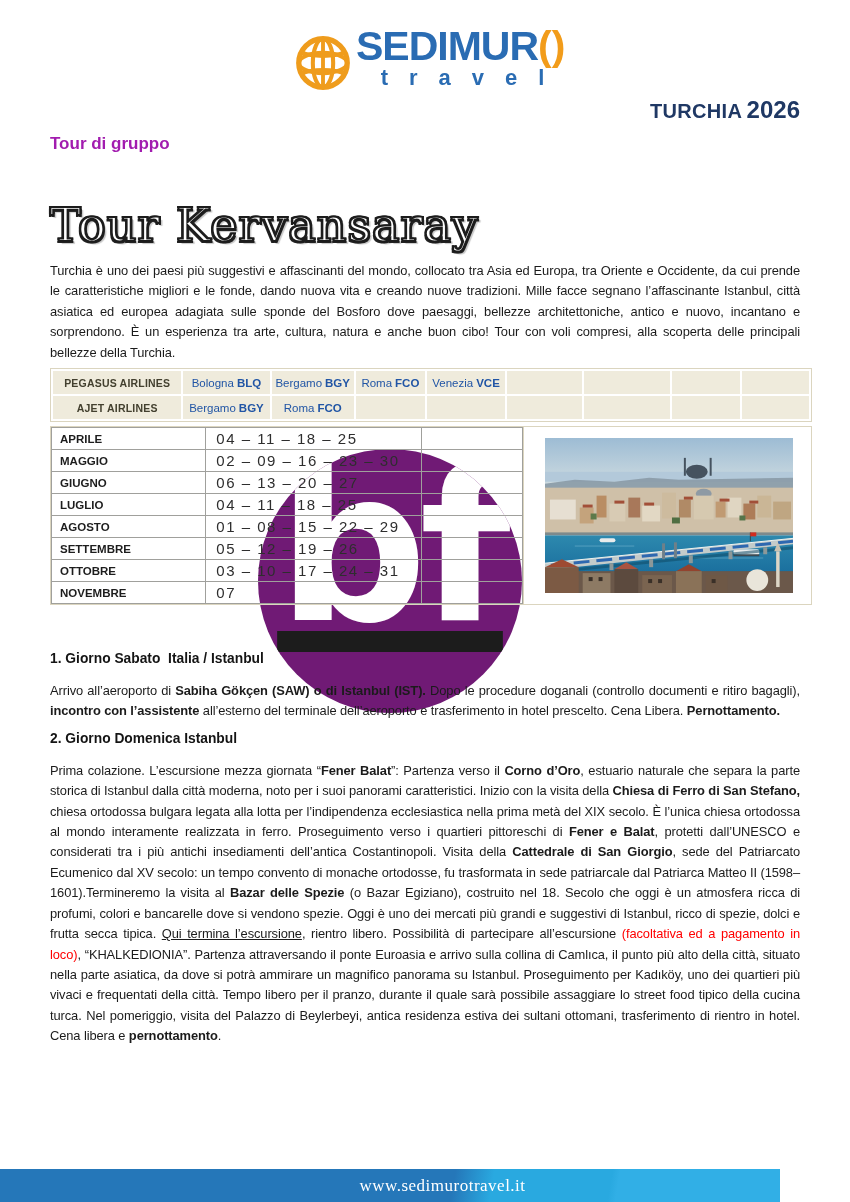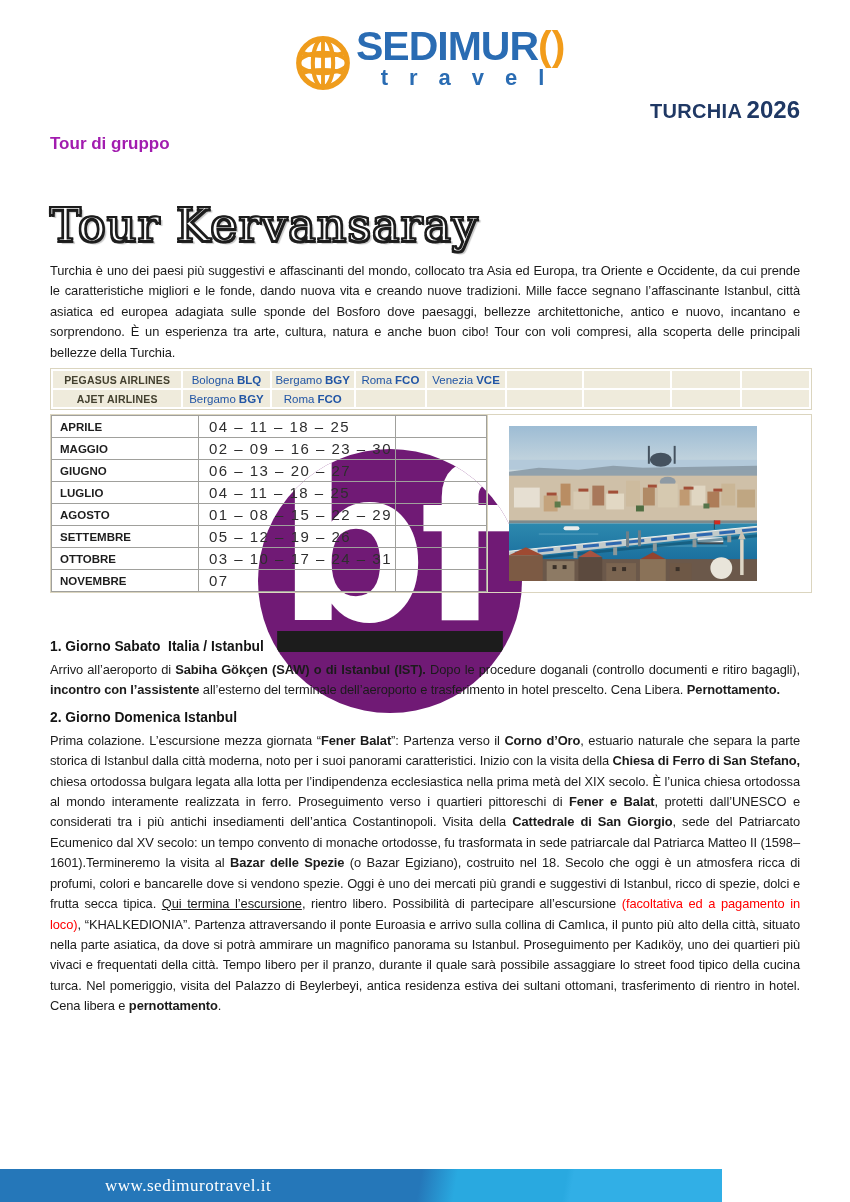--- a/index.html
+++ b/index.html
@@ -55,41 +55,42 @@
   .intro{margin-top:11px;}
   .b{font-weight:bold;}
   .u{text-decoration:underline;}
   .r{color:#ff0000;}
   .bl{color:#2e74b5;}
   .cr{color:#c00000;}
   
   .dep-line{margin-top:10px;font-size:13.5px;font-weight:bold;color:#1b1b1b;}
   
   .airlines{border-collapse:separate;border-spacing:2px;border:1px solid #dbd5bf;margin-top:5px;width:762px;table-layout:fixed;}
-  .airlines td{background:#efebdc;height:17px;text-align:center;vertical-align:middle;padding:0;}
+  .airlines td{background:#efebdc;height:23px;text-align:center;vertical-align:middle;padding:0;}
   .carrier{font-weight:bold;font-size:10.5px;color:#43402f;letter-spacing:0.2px;}
   .citycell{font-size:11.5px;color:#2155a5;}
   .citycell .code{font-weight:bold;margin-left:3px;}
   
   .dep-block{display:flex;border:1px solid #dbd5bf;margin-top:4px;width:760px;background:transparent;}
-  .dep-table{border-collapse:collapse;width:436px;}
+  .dep-table{border-collapse:collapse;width:472px;}
   .dep-table td{border:1px solid #a0a09c;height:19px;vertical-align:middle;background:transparent;}
   .dep-table .m{width:146px;padding-left:8px;font-weight:bold;font-size:11.5px;color:#1d1d1d;}
   .dep-table .d{padding-left:10px;font-size:15px;letter-spacing:1.5px;color:#2e2e2e;width:208px;}
   .dep-table .e{width:100px;}
   .photo-cell{flex:1;border-left:1px solid #dbd5bf;display:flex;align-items:center;padding:7px 0 7px 21px;}
   
   .section-h{font-weight:bold;font-size:13.8px;line-height:17px;white-space:pre-wrap;color:#141414;}
   .sec1{margin-top:45px;}
   .sec2{margin-top:8px;}
-  .section-body{margin-top:5px;}
+  .section-body{margin-top:14px;}
   
   .footer{
-    position:absolute;left:0;bottom:0;width:722px;height:33px;z-index:2;
+    position:absolute;left:0;bottom:0;width:780px;height:33px;z-index:2;
     background:linear-gradient(100deg,#2577b9 0%,#2577b9 58%,#29a9e0 63%,#29a9e0 78%,#31afe6 79%,#31afe6 100%);
+    text-align:center;
   }
   .footer a{
     font-family:"Liberation Serif",serif;font-size:17px;color:#ffffff;text-decoration:none;
     line-height:33px;display:inline-block;padding-left:105px;letter-spacing:0.5px;
   }
 </style>
 </head>
 <body>
 
 <div class="page">

